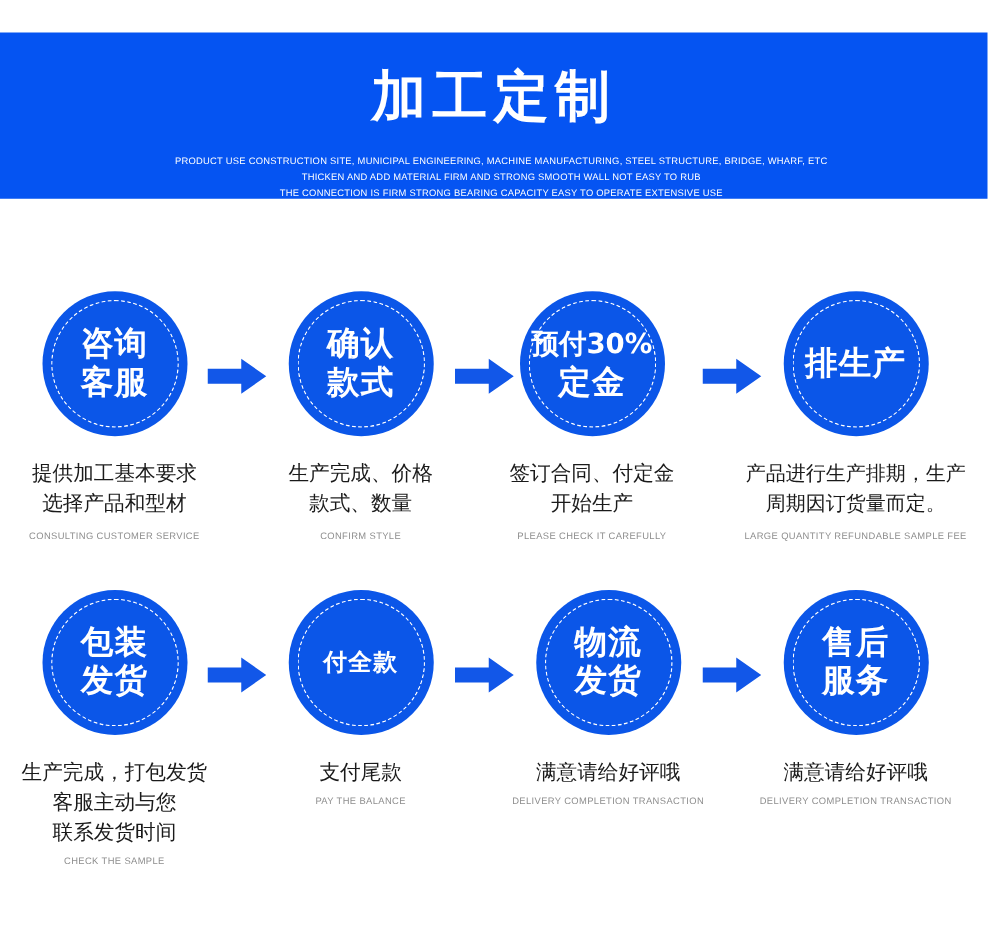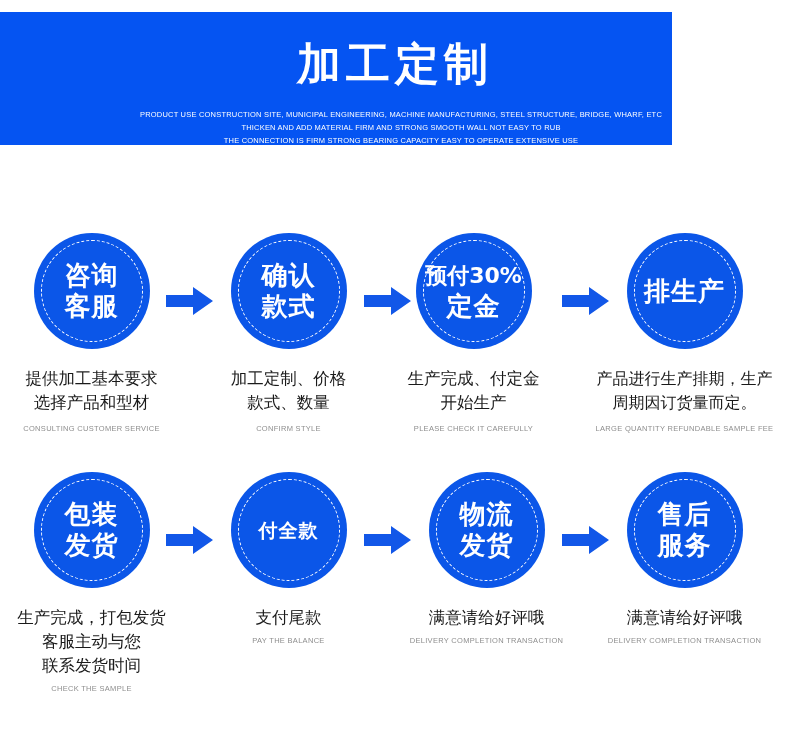--- a/index.html
+++ b/index.html
@@ -13,22 +13,22 @@
     position: relative;
     overflow: hidden;
     font-family: "Liberation Sans", "DejaVu Sans", sans-serif;
     -webkit-font-smoothing: antialiased;
   }
 
   
   .banner {
     position: absolute;
     left: 0;
-    top: 12px;
-    width: 672px;
+    top: 26px;
+    width: 790px;
     height: 133px;
     background: #0554f2;
     box-sizing: border-box;
   }
   .banner-title {
     position: absolute;
     left: 0;
     top: 26px;
     width: 790px;
     text-align: center;
@@ -192,40 +192,40 @@
     </div>
 
     <div class="step" style="left:190px; top:78px;">
       <div class="circle-wrap">
         <div class="circle">
           <div class="circle-text">确认</div>
           <div class="circle-text">款式</div>
         </div>
         <div class="circle-dash"></div>
       </div>
-      <div class="step-cn">加工定制、价格</div>
+      <div class="step-cn">生产完成、价格</div>
       <div class="step-cn" style="margin-top:0">款式、数量</div>
       <div class="step-en">CONFIRM STYLE</div>
     </div>
 
     <div class="arrow" style="left:364px; top:130px;">
       <svg width="48" height="32" viewBox="0 0 48 32" aria-hidden="true">
         <polygon points="0,10 27,10 27,2 47,16 27,30 27,22 0,22" fill="#1257e8"></polygon>
       </svg>
     </div>
 
     <div class="step" style="left:375px; top:78px;">
       <div class="circle-wrap">
         <div class="circle">
           <div class="circle-text small">预付30%</div>
           <div class="circle-text">定金</div>
         </div>
         <div class="circle-dash"></div>
       </div>
-      <div class="step-cn">生产完成、付定金</div>
+      <div class="step-cn">签订合同、付定金</div>
       <div class="step-cn" style="margin-top:0">开始生产</div>
       <div class="step-en">PLEASE CHECK IT CAREFULLY</div>
     </div>
 
     <div class="arrow" style="left:562px; top:130px;">
       <svg width="48" height="32" viewBox="0 0 48 32" aria-hidden="true">
         <polygon points="0,10 27,10 27,2 47,16 27,30 27,22 0,22" fill="#1257e8"></polygon>
       </svg>
     </div>
 

